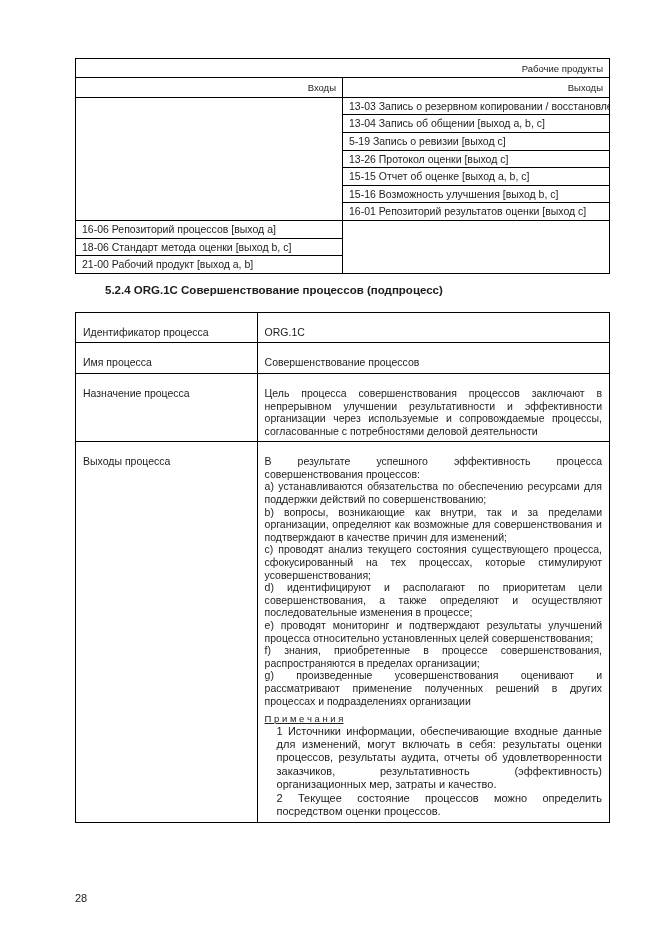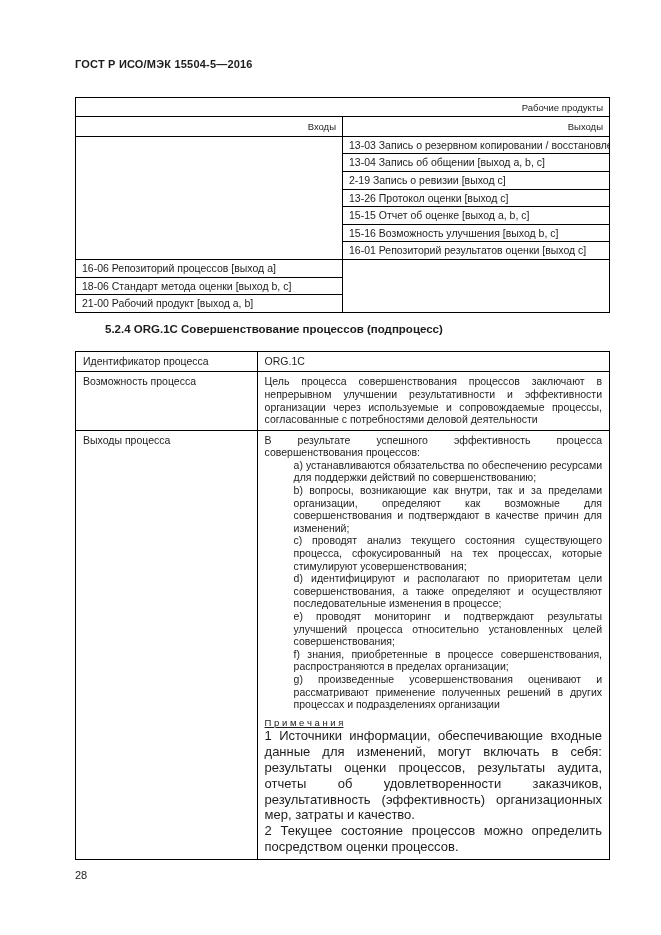--- a/index.html
+++ b/index.html
@@ -34,72 +34,72 @@
     overflow: hidden;
   }
   .t1 td.hdr {
     text-align: right;
     font-size: 9.5px;
     padding: 4px 6px 3px;
   }
   .t1 td.data-cell { height: 17px; white-space: nowrap; }
   .t1 .col-in { width: 41%; }
   .t2 { margin-top: 0; }
-  .t2 td { vertical-align: top; padding: 3px 7px 4px; }
+  .t2 td { vertical-align: top; padding: 13px 7px 4px; }
   .t2 .label-col { width: 34%; }
   .t2 .val { text-align: justify; }
   .section-heading {
     font-size: 11.5px;
     font-weight: bold;
     margin: 10px 0 16px 30px;
   }
   .para { text-align: justify; }
-  .items div { text-align: justify; margin-left: 29px; }
+  .items div { text-align: justify; }
   .notes-title {
     margin-top: 6px;
     font-size: 9.5px;
     text-decoration: underline;
   }
   .notes div {
-    font-size: 13px;
+    font-size: 11px;
     line-height: 1.22;
     text-align: justify;
+    margin-left: 12px;
   }
   .page-number {
     position: absolute;
     left: 75px;
-    top: 869px;
+    top: 892px;
     font-size: 11px;
   }
 </style>
 </head>
 <body>
 
 <div class="page">
 
-  <div class="doc-header">ГОСТ Р ИСО/МЭК 15504-5—2016</div>
 
   <table class="t1">
     <tbody>
       <tr>
         <td colspan="2" class="hdr">Рабочие продукты</td>
       </tr>
       <tr>
         <td class="hdr col-in">Входы</td>
         <td class="hdr">Выходы</td>
       </tr>
       <tr>
         <td rowspan="7"></td>
         <td class="data-cell">13-03 Запись о резервном копировании / восстановлении [выход с]</td>
       </tr>
       <tr>
         <td class="data-cell">13-04 Запись об общении [выход a, b, с]</td>
       </tr>
       <tr>
-        <td class="data-cell">2-19 Запись о ревизии [выход с]</td>
+        <td class="data-cell">5-19 Запись о ревизии [выход с]</td>
       </tr>
       <tr>
         <td class="data-cell">13-26 Протокол оценки [выход с]</td>
       </tr>
       <tr>
         <td class="data-cell">15-15 Отчет об оценке [выход a, b, с]</td>
       </tr>
       <tr>
         <td class="data-cell">15-16 Возможность улучшения [выход b, с]</td>
       </tr>
@@ -121,21 +121,25 @@
 
   <div class="section-heading">5.2.4 ORG.1C Совершенствование процессов (подпроцесс)</div>
 
   <table class="t2">
     <tbody>
       <tr>
         <td class="label-col">Идентификатор процесса</td>
         <td>ORG.1C</td>
       </tr>
       <tr>
-        <td class="label-col">Возможность процесса</td>
+        <td class="label-col">Имя процесса</td>
+        <td>Совершенствование процессов</td>
+      </tr>
+      <tr>
+        <td class="label-col">Назначение процесса</td>
         <td class="val">Цель процесса совершенствования процессов заключают в непрерывном улучшении результативности и эффективности организации через используемые и сопровождаемые процессы, согласованные с потребностями деловой деятельности</td>
       </tr>
       <tr>
         <td class="label-col">Выходы процесса</td>
         <td>
           <div class="para">В результате успешного эффективность процесса совершенствования процессов:</div>
           <div class="items">
             <div>a) устанавливаются обязательства по обеспечению ресурсами для поддержки действий по совершенствованию;</div>
             <div>b) вопросы, возникающие как внутри, так и за пределами организации, определяют как возможные для совершенствования и подтверждают в качестве причин для изменений;</div>
             <div>c) проводят анализ текущего состояния существующего процесса, сфокусированный на тех процессах, которые стимулируют усовершенствования;</div>

